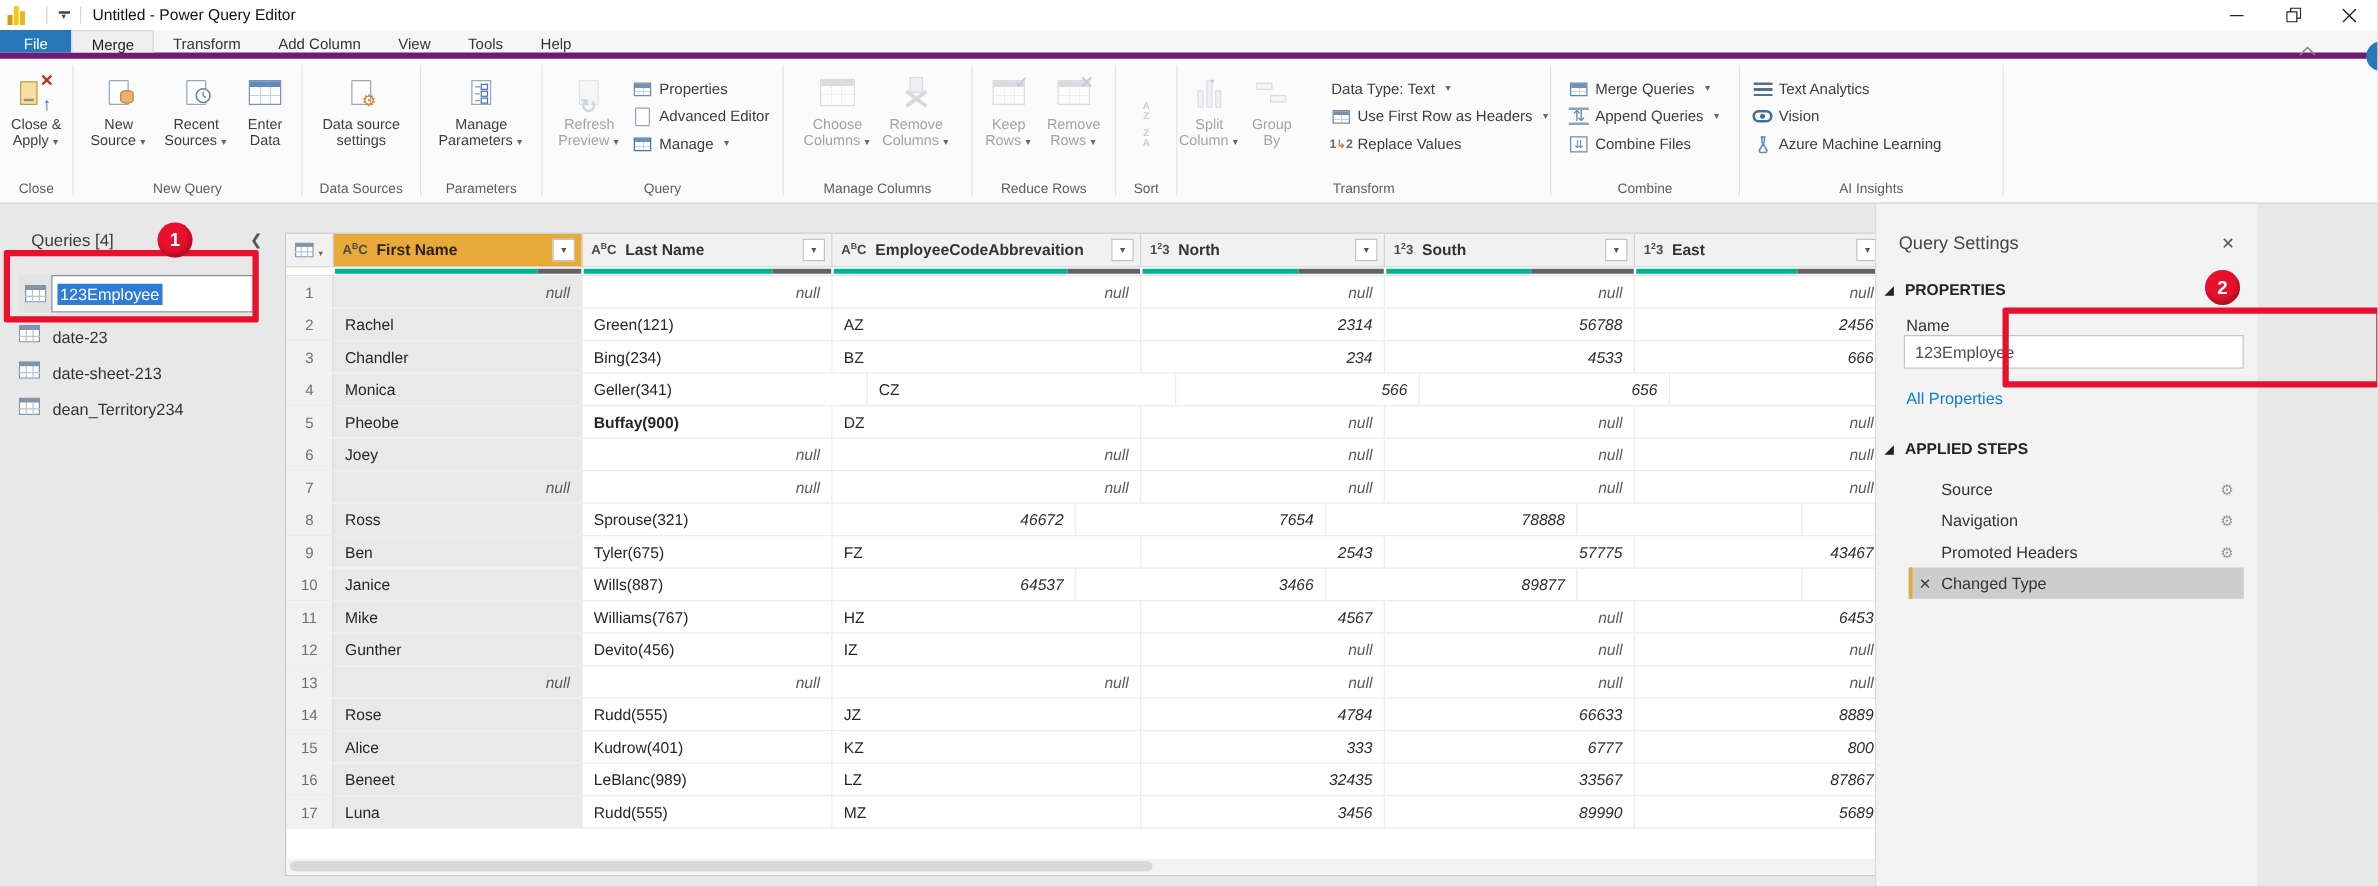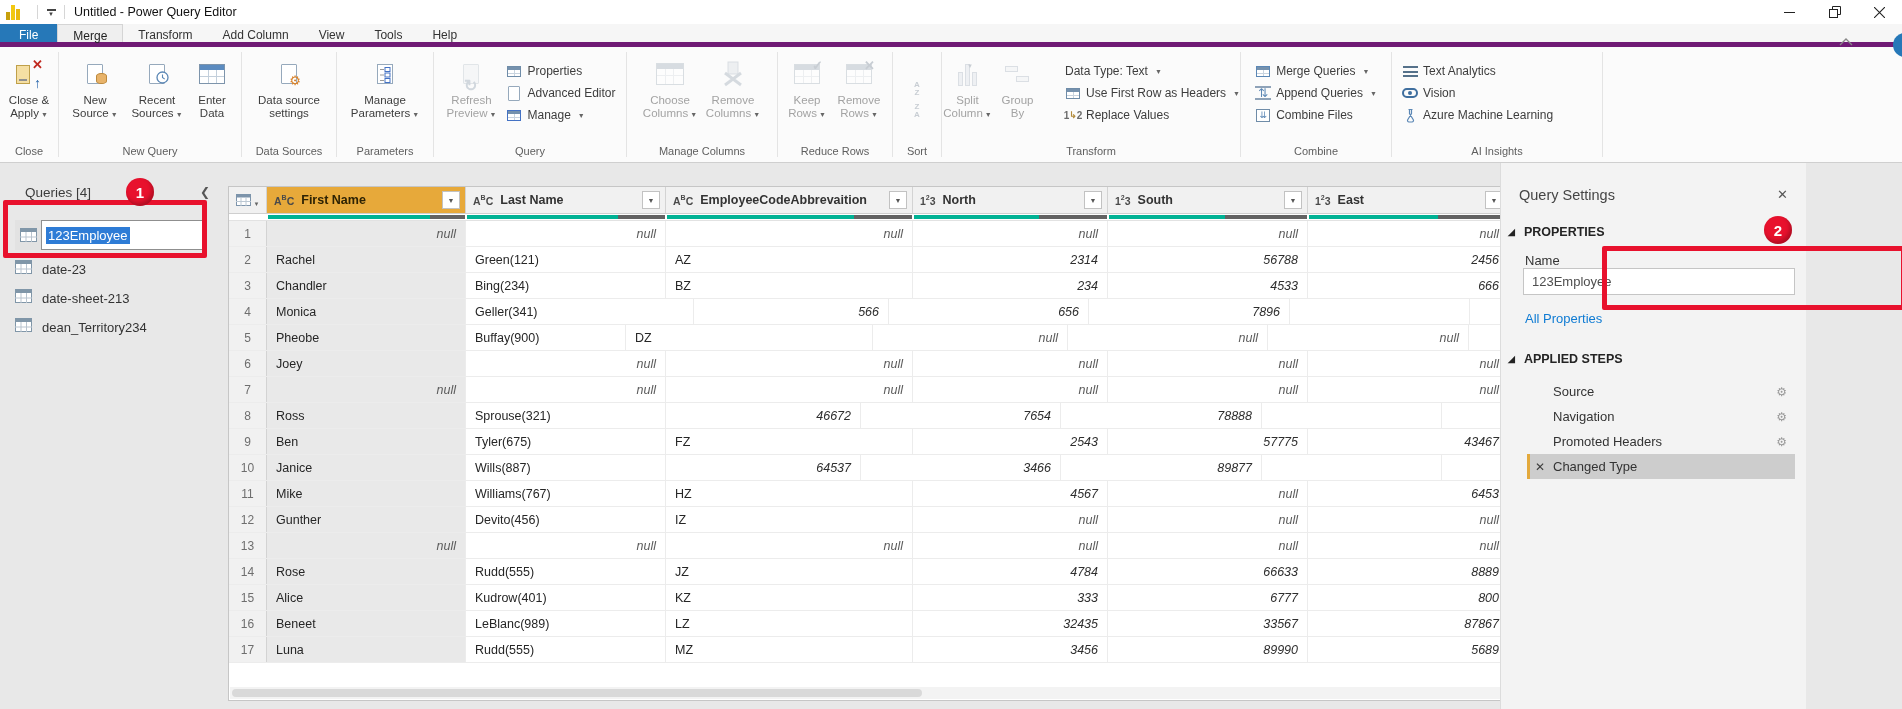--- a/index.html
+++ b/index.html
@@ -647,29 +647,30 @@
             <div class="cell" style="width: 247px;">BZ</div>
             <div class="cell num" style="width: 195px;">234</div>
             <div class="cell num" style="width: 200px;">4533</div>
             <div class="cell num" style="width: 201px;">666</div>
             <div class="cell" style="width: 180px;"></div>
           </div>
           <div class="grow">
             <div class="rownum">4</div>
             <div class="cell selcol" style="width: 199px;">Monica</div>
             <div class="cell" style="width: 228px;">Geller(341)</div>
+            <div class="cell" style="width: 247px;">CZ</div>
             <div class="cell num" style="width: 195px;">566</div>
             <div class="cell num" style="width: 200px;">656</div>
             <div class="cell num" style="width: 201px;">7896</div>
             <div class="cell" style="width: 180px;"></div>
           </div>
           <div class="grow">
             <div class="rownum">5</div>
             <div class="cell selcol" style="width: 199px;">Pheobe</div>
-            <div class="cell" style="width: 160px;">Buffay(900)</div>
+            <div class="cell" style="width: 200px; font-weight: bold;">Buffay(900)</div>
             <div class="cell" style="width: 247px;">DZ</div>
             <div class="cell null" style="width: 195px;">null</div>
             <div class="cell null" style="width: 200px;">null</div>
             <div class="cell null" style="width: 201px;">null</div>
             <div class="cell" style="width: 180px;"></div>
           </div>
           <div class="grow">
             <div class="rownum">6</div>
             <div class="cell selcol" style="width: 199px;">Joey</div>
             <div class="cell null" style="width: 200px;">null</div>

